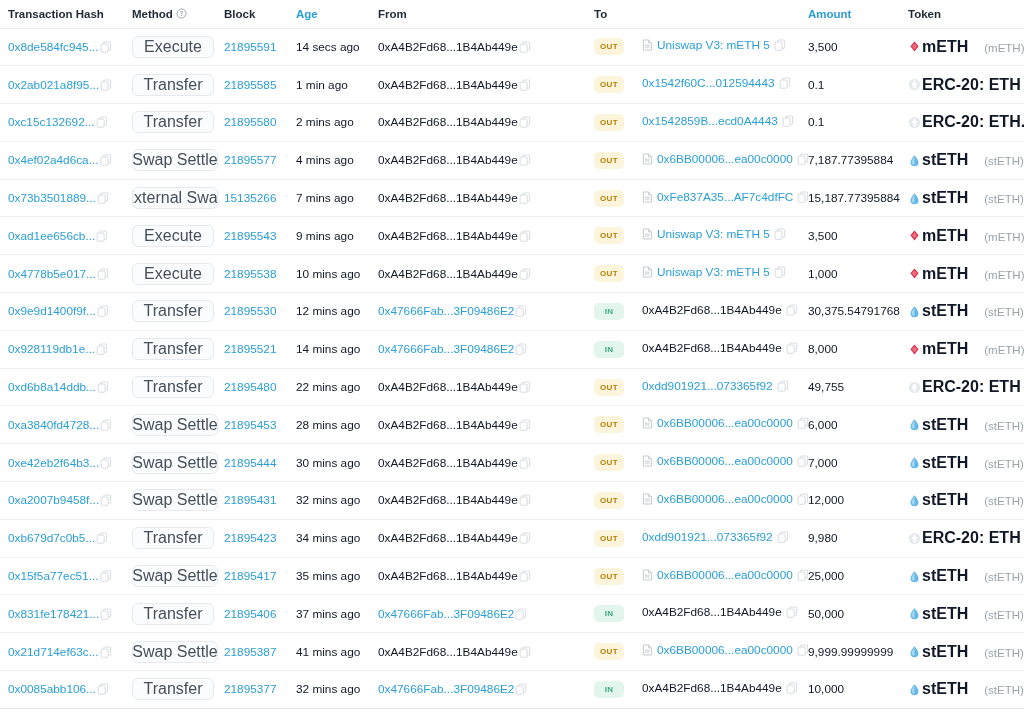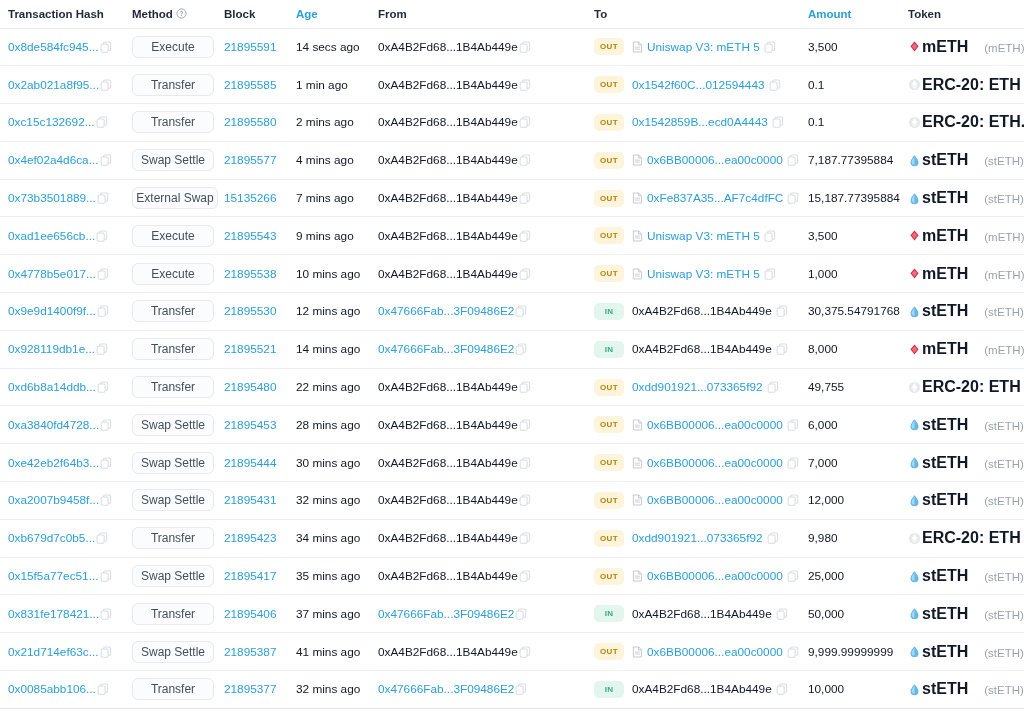--- a/index.html
+++ b/index.html
@@ -88,42 +88,42 @@
     align-items: center;
     justify-content: center;
     min-width: 82px;
     max-width: 86px;
     height: 22px;
     padding: 0 6px;
     border: 1px solid #e6eaee;
     border-radius: 6px;
     background: #fbfcfd;
     color: #454f5b;
-    font-size: 12px;
+    font-size: 16px;
     line-height: 1;
     cursor: pointer;
     overflow: hidden;
   }
 
   
   .dir-badge {
     display: inline-flex;
     align-items: center;
     justify-content: center;
     width: 30px; height: 17px;
     flex: 0 0 30px;
     border-radius: 5px;
     font-size: 8px;
     font-weight: bold;
     letter-spacing: .3px;
   }
   .dir-out { background: #fdf4dc; color: #b78103; }
   .dir-in  { background: #e3f6ee; color: #3aa982; }
 
-  .to-wrap { display: flex; align-items: center; gap: 8px; }
+  .to-wrap { display: flex; align-items: flex-start; gap: 18px; }
   .to-body { display: flex; align-items: center; gap: 4px; min-width: 0; }
 
   
   .contract-icon { width: 11px; height: 12px; flex: 0 0 11px; display: inline-block; }
 
   
   .token-icon { width: 13px; height: 13px; flex: 0 0 13px; display: inline-block; }
   .token-name { color: #111827; font-weight: bold; font-size: 16px; }
   .token-sym  { color: #9aa3ab; font-size: 11.5px; margin-left: 16px; }
 </style>

